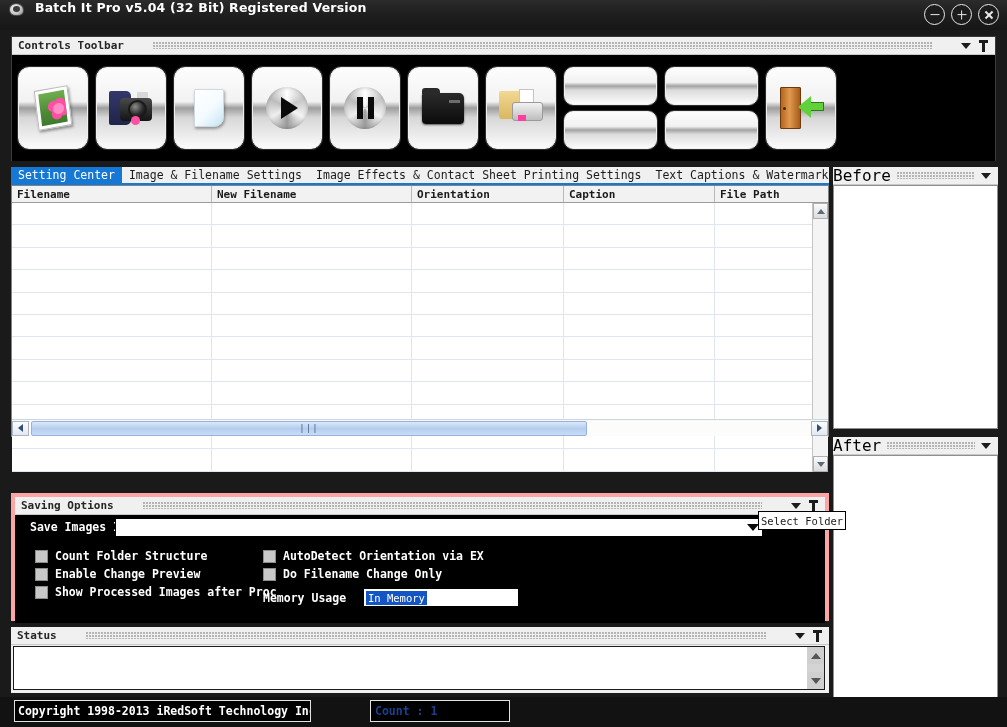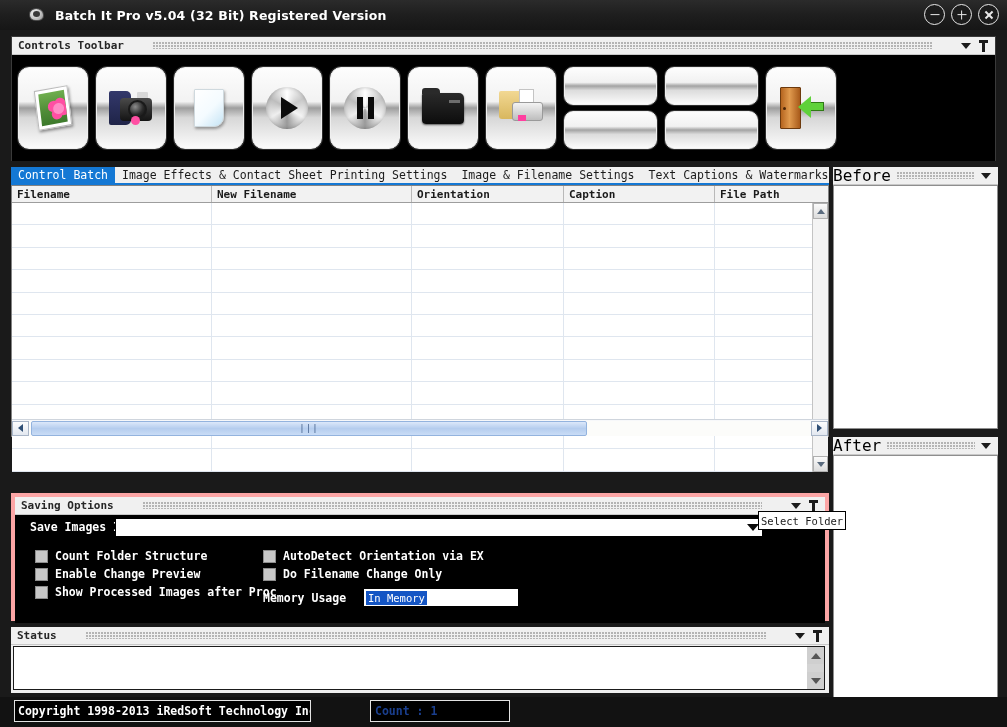--- a/index.html
+++ b/index.html
@@ -8,21 +8,21 @@
     background: #0d0d0d;
     font-family: "DejaVu Sans Mono", "Liberation Mono", monospace;
     overflow: hidden;
   }
   .app { position: relative; width:1007px; height:727px; background:#1a1a1a; }
 
   
   .titlebar {
     position:absolute; left:0; top:0; width:1007px; height:30px;
     background: linear-gradient(180deg,#2b2b2b 0%,#1e1e1e 50%,#161616 100%);
-    display:flex; align-items:center;padding-left:20px;
+    display:flex; 
   }
   .tb-icon { width:20px; height:20px; margin-left:7px; position:relative; }
   .tb-icon .shell {
     position:absolute; left:2px; top:3px; width:15px; height:13px;
     background:radial-gradient(circle at 35% 35%,#f2f2f2 0%,#cfcfcf 45%,#8f8f8f 100%);
     border-radius:55% 60% 45% 50%;
     border:1px solid #4a4a4a;
   }
   .tb-icon .swirl {
     position:absolute; left:6px; top:6px; width:7px; height:6px;
@@ -379,23 +379,23 @@
           <div class="arrow-g">
               <div class="shaft"></div>
               <div class="head"></div>
             </div>
         </div>
       </div>
     </div>
   </div>
 
   <div class="tabs-row">
-    <div class="tab active">Control Batch</div>
+    <div class="tab active">Setting Center</div>
+    <div class="tab">Image &amp; Filename Settings</div>
     <div class="tab">Image Effects &amp; Contact Sheet Printing Settings</div>
-    <div class="tab">Image &amp; Filename Settings</div>
     <div class="tab">Text Captions &amp; Watermarks Setting</div>
     <div class="tabnav">
       <div class="tri-l"></div>
       <div class="tri-r"></div>
       <div class="tri-d"></div>
     </div>
   </div>
 
   <div class="grid-wrap">
     <div class="grid-head">

